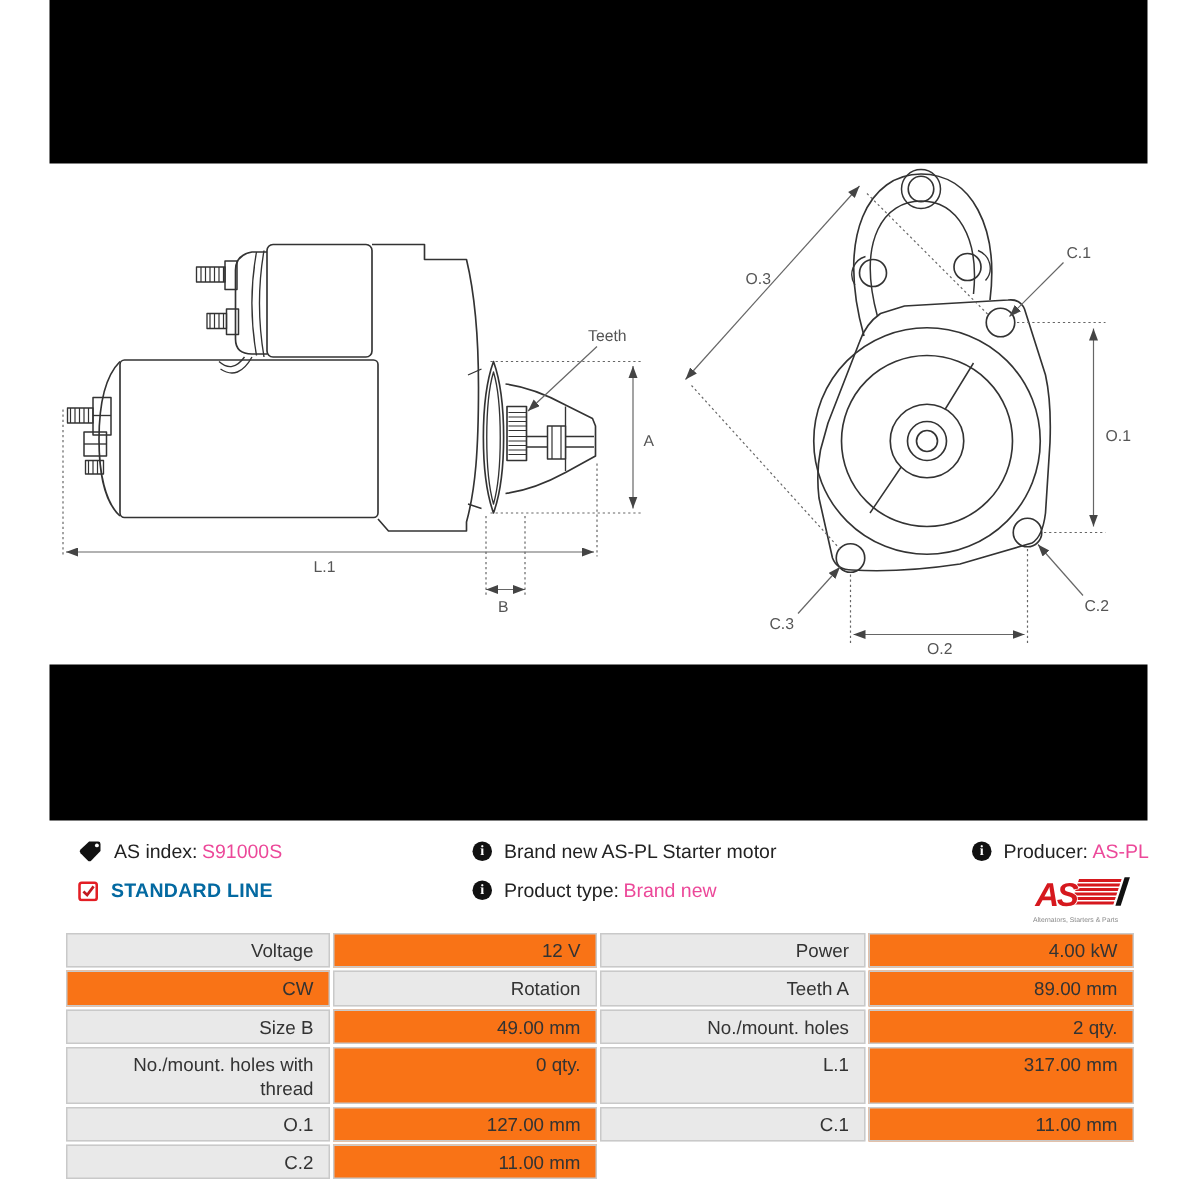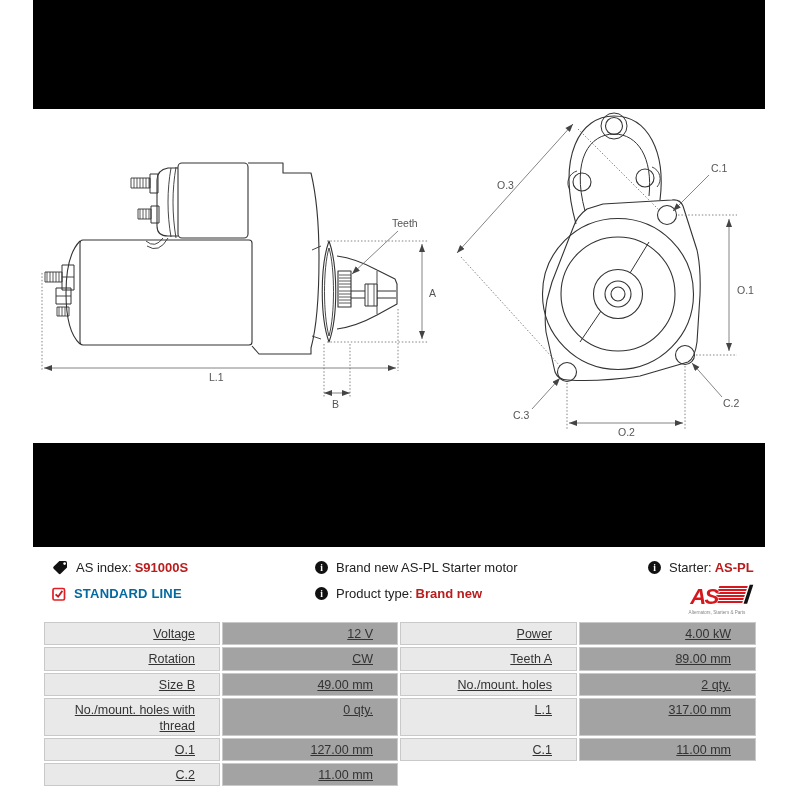--- a/index.html
+++ b/index.html
@@ -7,37 +7,37 @@
         font-family:"Liberation Sans",sans-serif;}
   .bar{position:absolute;left:33px;width:732px;background:#000;}
   #topbar{top:0;height:109px;}
   #midbar{top:443px;height:104px;}
   svg.drawing{position:absolute;top:110px;left:0;width:800px;height:333px;}
 
   
   .info-item{position:absolute;display:flex;align-items:center;gap:8px;
              font-size:13px;color:#222;white-space:nowrap;}
   .info-item .lbl{margin-right:3px;}
-  .b{font-weight:bold;color:#b91c1c;}
+  .b{font-weight:normal;color:#ec4899;}
   .red{color:#0369a1;font-weight:bold;letter-spacing:.2px;}
   .info-ico{width:13px;height:13px;min-width:13px;border-radius:50%;background:#111;color:#fff;
             display:flex;align-items:center;justify-content:center;font-size:9.5px;
             font-weight:bold;font-family:"Liberation Serif",serif;}
   #logo{position:absolute;left:676px;top:583px;width:82px;height:36px;}
 
   
   .spec{position:absolute;left:44px;top:622px;width:712px;display:grid;
         grid-template-columns:176px 176px 177px 177px;
         grid-template-rows:23px 24px 23px 38px 23px 23px;
         gap:2px;font-size:12.5px;color:#333;}
   .cell{box-sizing:border-box;border:1px solid #c9c9c9;display:flex;
         justify-content:flex-end;align-items:flex-start;text-align:right;
-        padding:3px 24px 0 6px;line-height:1.28;text-decoration:underline;}
+        padding:3px 10px 0 6px;line-height:1.28;}
   .cell.lab{background:#e9e9e9;}
-  .cell.val{background:#a3a3a3;}
+  .cell.val{background:#f97316;}
 </style>
 </head>
 <body>
 
 <div class="page">
 
   <div id="topbar" class="bar"></div>
 
   <svg class="drawing" viewBox="0 0 800 333">
     <defs>
@@ -184,21 +184,21 @@
   <div class="info-item" style="left:315px;top:586px;">
     <span class="info-ico">i</span>
     <span>
       <span class="lbl">Product type:</span><span class="b">Brand new</span>
     </span>
   </div>
 
   <div class="info-item" style="left:648px;top:560px;">
     <span class="info-ico">i</span>
     <span>
-      <span class="lbl">Starter:</span><span class="b">AS-PL</span>
+      <span class="lbl">Producer:</span><span class="b">AS-PL</span>
     </span>
   </div>
 
   <svg id="logo" viewBox="0 0 104 44">
     <g transform="skewX(-18) translate(14,0)">
       <rect x="42" y="3" width="36" height="2.6" fill="#d6181e"></rect>
       <rect x="42" y="6.8" width="36" height="2.6" fill="#d6181e"></rect>
       <rect x="42" y="10.6" width="36" height="2.6" fill="#d6181e"></rect>
       <rect x="42" y="14.4" width="36" height="2.6" fill="#d6181e"></rect>
       <rect x="42" y="18.2" width="36" height="2.6" fill="#d6181e"></rect>
@@ -208,22 +208,22 @@
     <text x="18" y="26" font-family="Liberation Sans, sans-serif" font-size="28" font-style="italic" font-weight="bold" fill="#d6181e" stroke="#fff" stroke-width="1.2" paint-order="stroke" letter-spacing="-2">AS</text>
     <text x="52" y="39" text-anchor="middle" font-family="Liberation Sans, sans-serif" font-size="5.8" fill="#888">Alternators, Starters &amp; Parts</text>
   </svg>
 
   <div class="spec">
     <div class="cell lab">Voltage</div>
     <div class="cell val">12 V</div>
     <div class="cell lab">Power</div>
     <div class="cell val">4.00 kW</div>
 
+    <div class="cell val">CW</div>
     <div class="cell lab">Rotation</div>
-    <div class="cell val">CW</div>
     <div class="cell lab">Teeth A</div>
     <div class="cell val">89.00 mm</div>
 
     <div class="cell lab">Size B</div>
     <div class="cell val">49.00 mm</div>
 
     <div class="cell lab">No./mount. holes</div>
     <div class="cell val">2 qty.</div>
     <div class="cell lab">No./mount. holes with thread</div>
     <div class="cell val">0 qty.</div>

